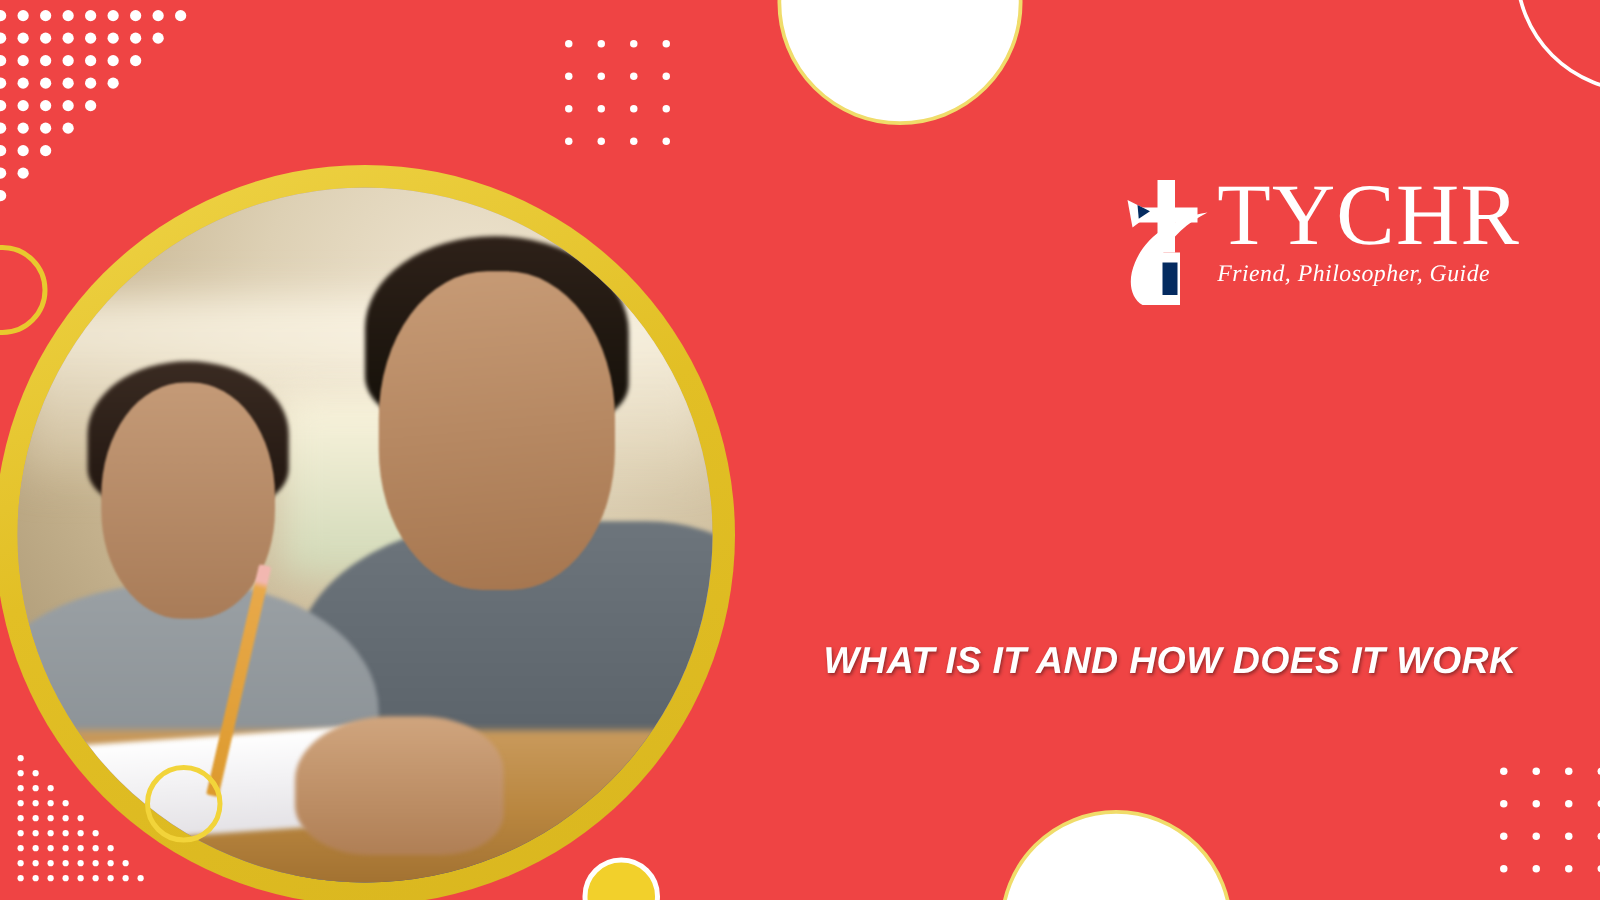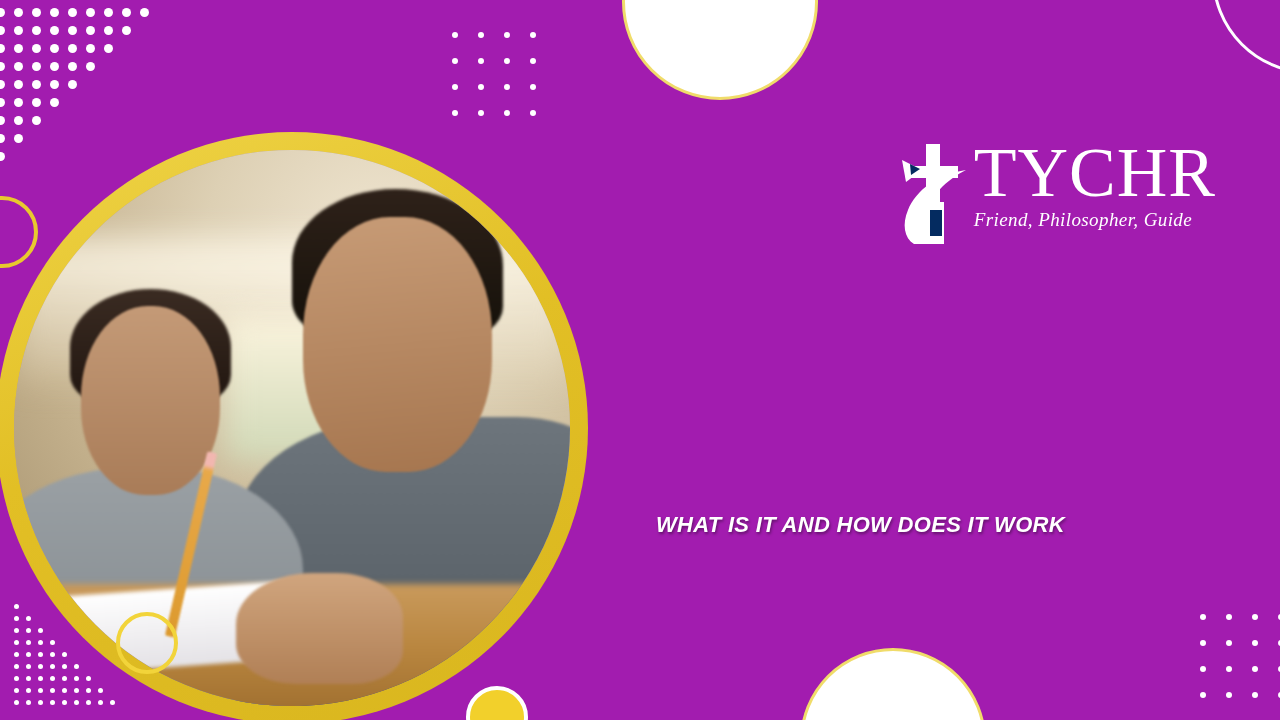--- a/index.html
+++ b/index.html
@@ -5,21 +5,21 @@
   * { margin:0; padding:0; box-sizing:border-box; }
   html, body {
     width:1280px; height:720px; overflow:hidden;
     background:#03265a;
     font-family:"Liberation Sans", sans-serif;
   }
 
   #stage {
     position:relative;
     width:1280px; height:720px;
-    background:#a21caf;
+    background:#ef4444;
     overflow:hidden;
   }
 
   
   .dotgrid { position:absolute; }
   .dotrow { display:flex; }
   .dot {
     border-radius:50%;
     background:#ffffff;
   }
@@ -229,26 +229,26 @@
     letter-spacing:-.5px;
     color:#ffffff;
     text-align:right;
     text-shadow:2px 3px 3px rgba(0,0,0,.45);
   }
 
   #subhead {
     position:absolute;
     right:0; top:512px;
     width:560px;
-    font-size:22px;
+    font-size:30px;
     font-weight:bold;
     font-style:italic;
     letter-spacing:.3px;
     color:#ffffff;
-    text-align:left;
+    text-align:center;
     text-shadow:1px 2px 3px rgba(0,0,0,.4);
   }
 </style>
 </head>
 <body>
 
 <div id="stage">
 
   <div class="dotgrid" id="dots-top-left">
       <div class="dotrow">

